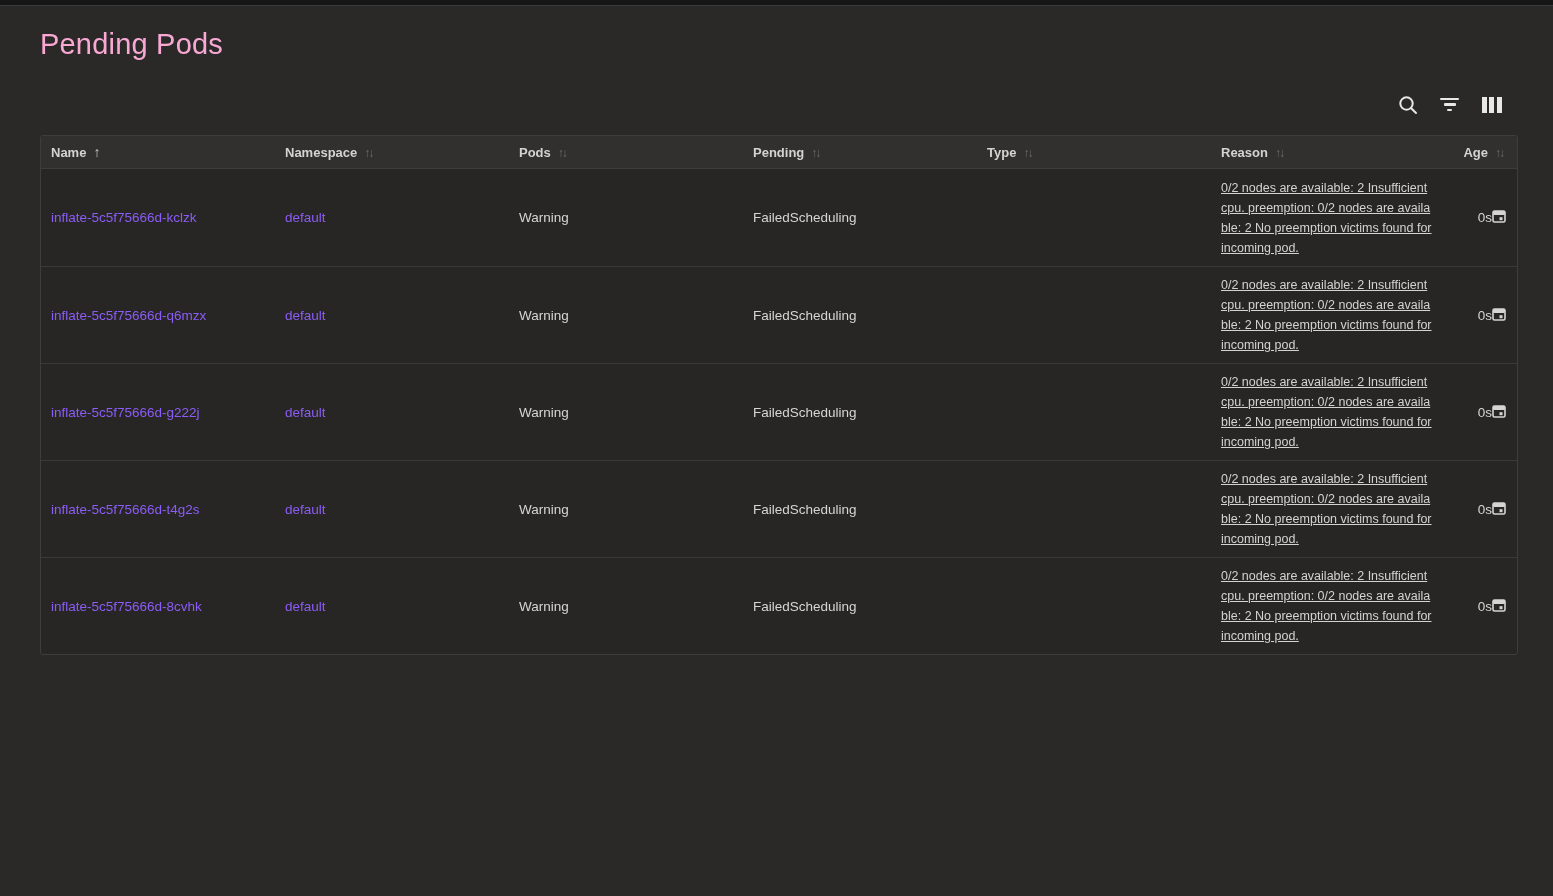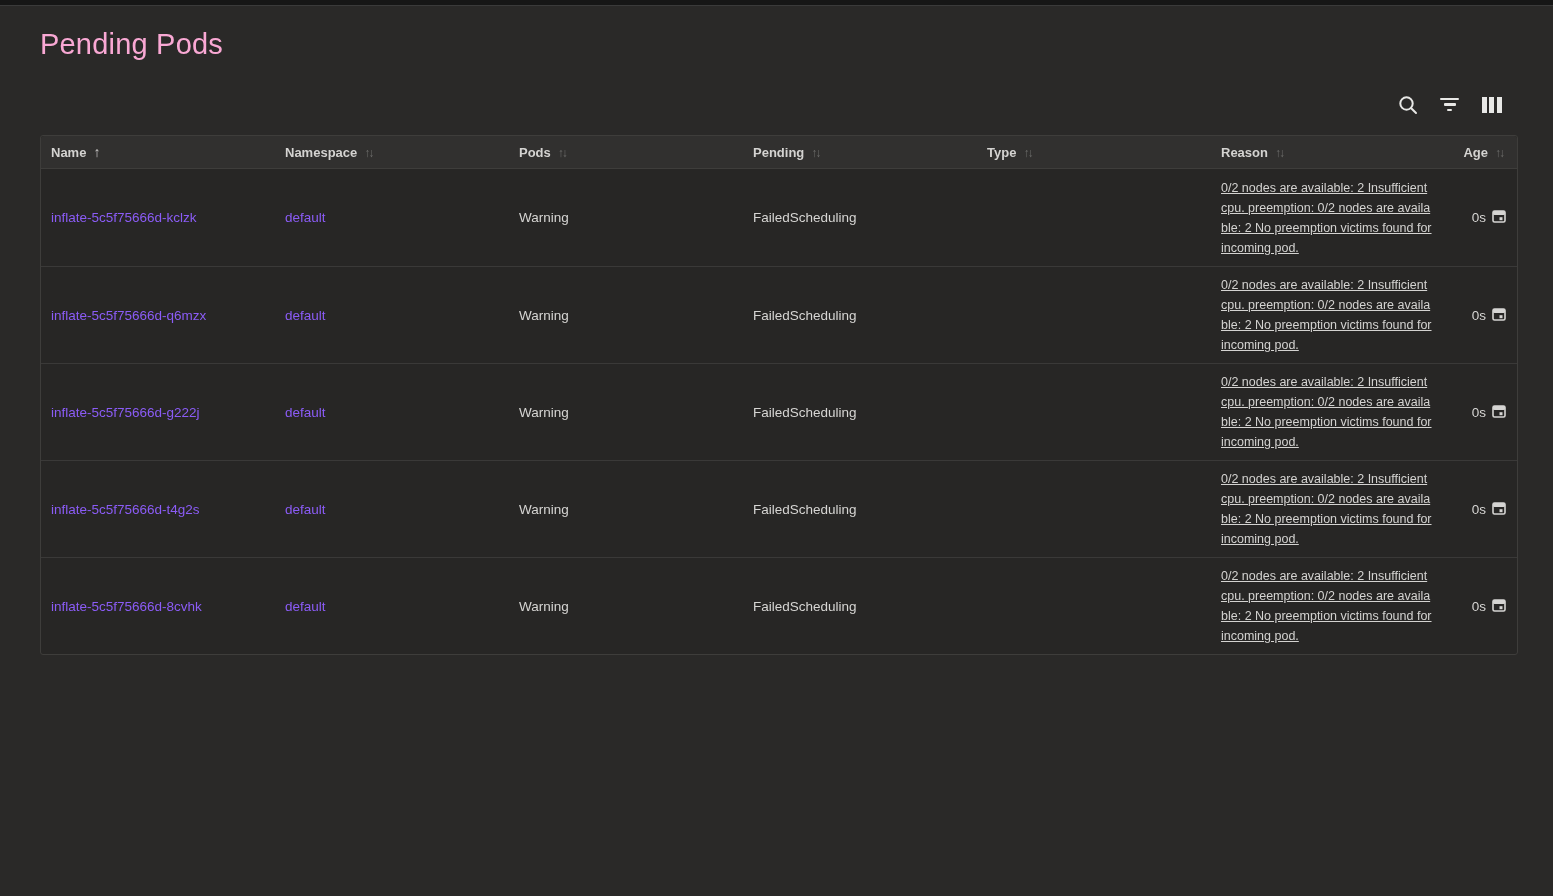--- a/index.html
+++ b/index.html
@@ -112,21 +112,20 @@
     line-height: 20px;
     padding-right: 10px;
     word-break: break-all;
     color: #d4d3d1;
     text-decoration: underline;
   }
   .td.age {
     display: flex;
     align-items: center;
     justify-content: flex-end;
-    gap: 6px;
     padding-right: 11px;
     white-space: nowrap;
   }
   .cal-icon { flex: 0 0 auto; }
 </style>
 </head>
 <body>
 
 <div class="top-edge"></div>
 

